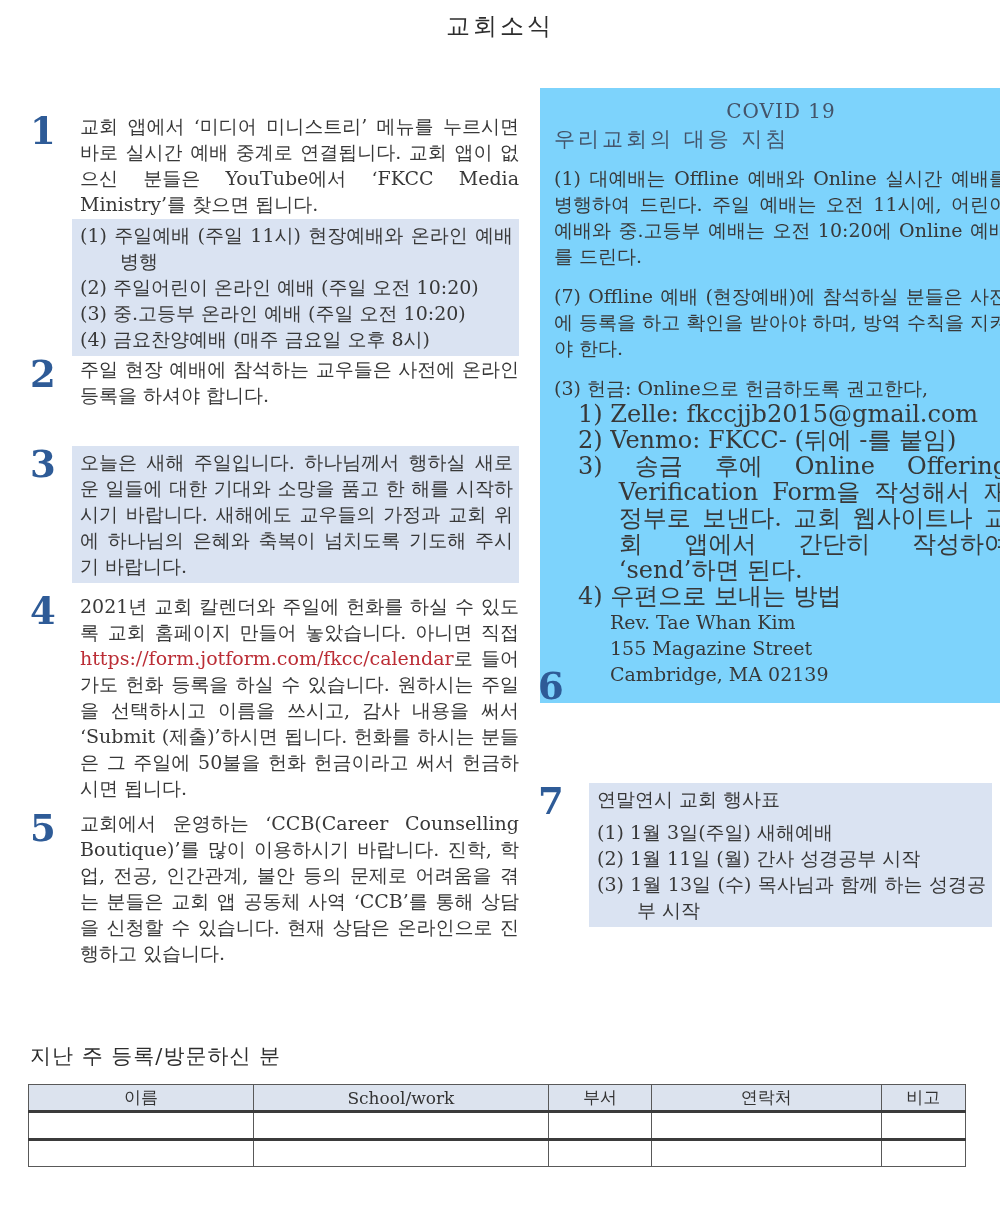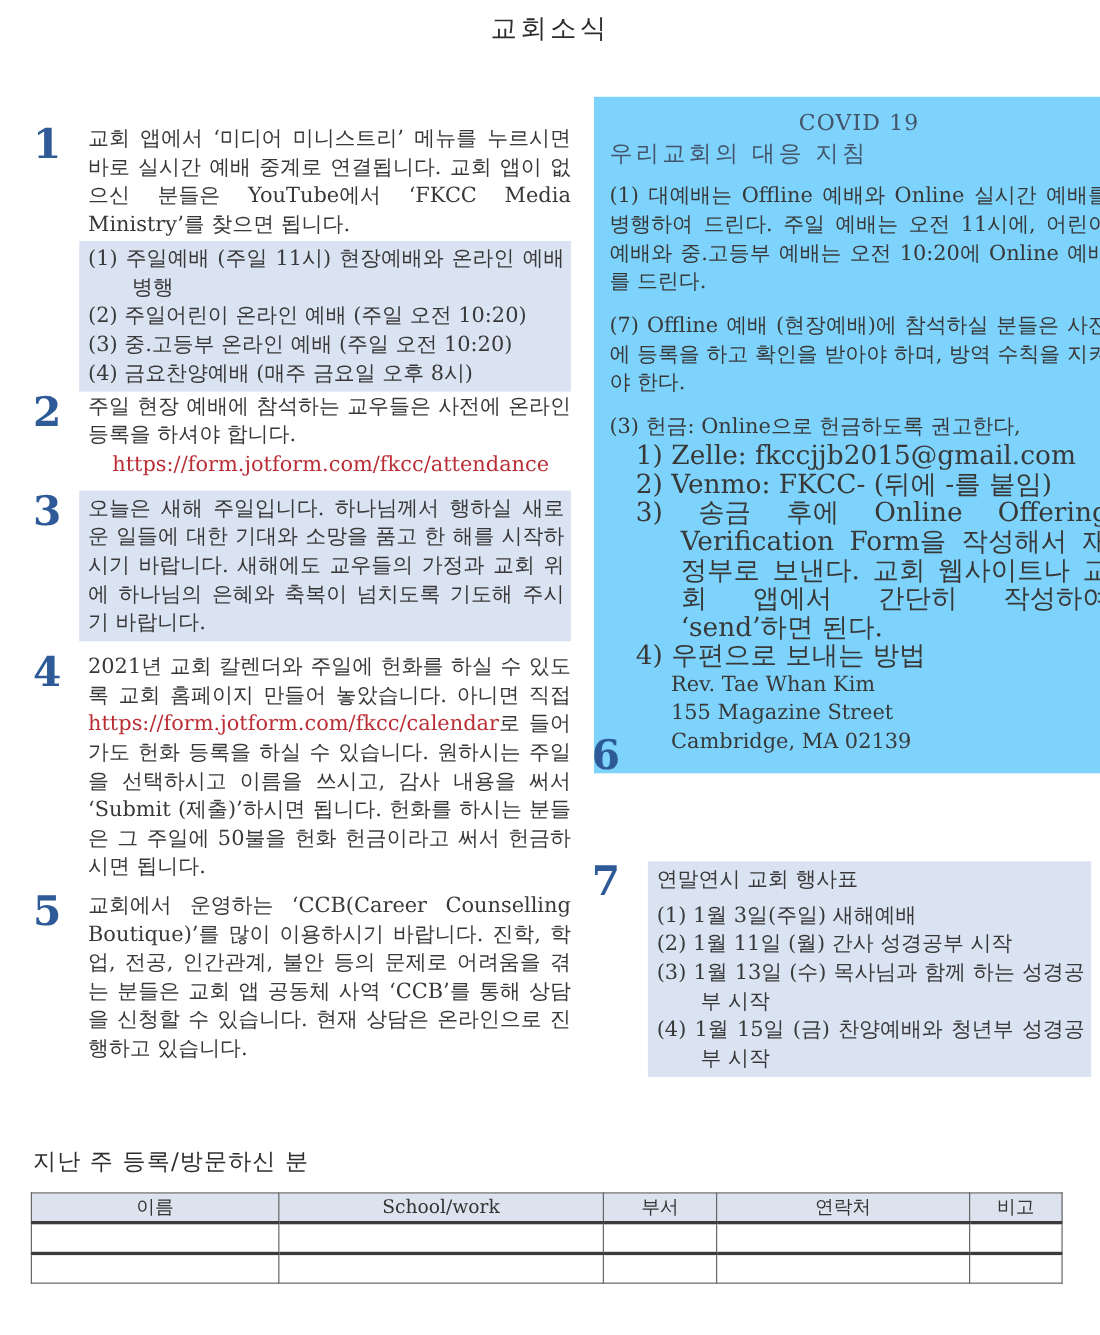--- a/index.html
+++ b/index.html
@@ -89,21 +89,20 @@
         <div class="li">(3) 중.고등부 온라인 예배 (주일 오전 10:20)</div>
         <div class="li">(4) 금요찬양예배 (매주 금요일 오후 8시)</div>
       </div>
     </div>
   </div>
 
   <div class="item left-col" style="top:356px">
     <div class="num">2</div>
     <div class="body">
       <p class="just">주일 현장 예배에 참석하는 교우들은 사전에 온라인 등록을 하셔야 합니다.</p>
-      <a class="link link-line" href="#">https://form.jotform.com/fkcc/attendance</a>
     </div>
   </div>
 
   <div class="item left-col" style="top:446px">
     <div class="num">3</div>
     <div class="body">
       <div class="hlblock">
         <p class="just">오늘은 새해 주일입니다. 하나님께서 행하실 새로운 일들에 대한 기대와 소망을 품고 한 해를 시작하시기 바랍니다. 새해에도 교우들의 가정과 교회 위에 하나님의 은혜와 축복이 넘치도록 기도해 주시기 바랍니다.</p>
       </div>
     </div>
@@ -147,21 +146,20 @@
   </div>
 
   <div class="item right-col" style="top:783px">
     <div class="num">7</div>
     <div class="body">
       <div class="hlblock">
         <p class="just head7">연말연시 교회 행사표</p>
         <div class="li">(1) 1월 3일(주일) 새해예배</div>
         <div class="li">(2) 1월 11일 (월) 간사 성경공부 시작</div>
         <div class="li">(3) 1월 13일 (수) 목사님과 함께 하는 성경공부 시작</div>
-        <div class="li">(4) 1월 15일 (금) 찬양예배와 청년부 성경공부 시작</div>
       </div>
     </div>
   </div>
 
   <h2 class="visit-heading">지난 주 등록/방문하신 분</h2>
 
   <table class="visitors">
     <colgroup>
       <col class="c1">
         <col class="c2">

